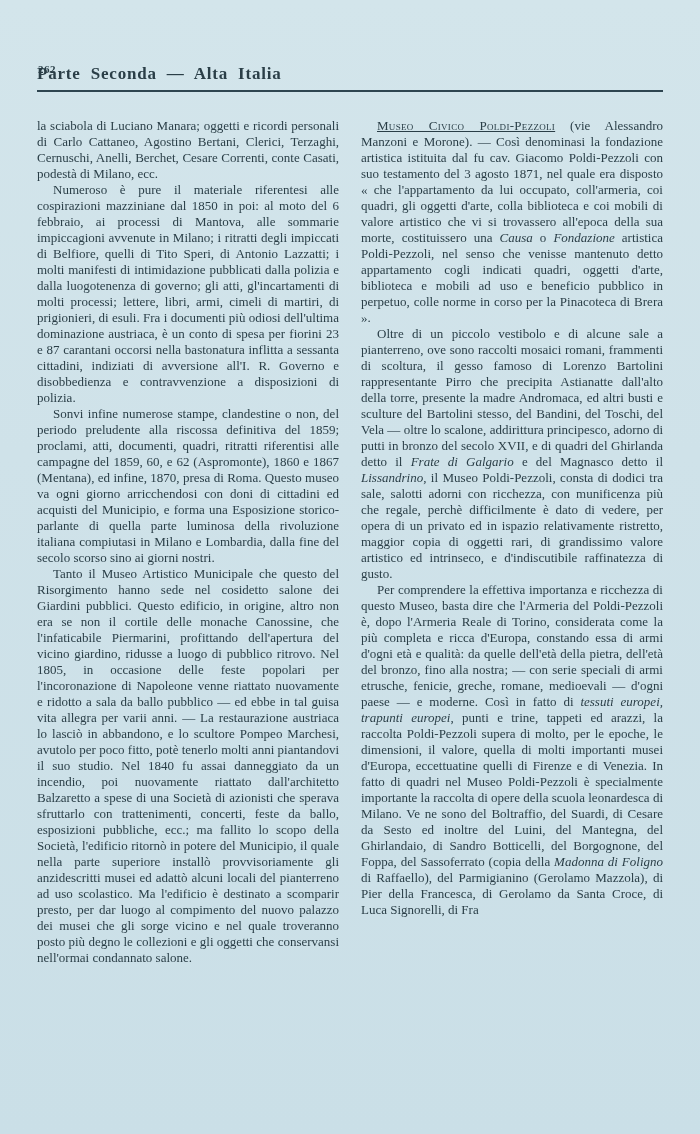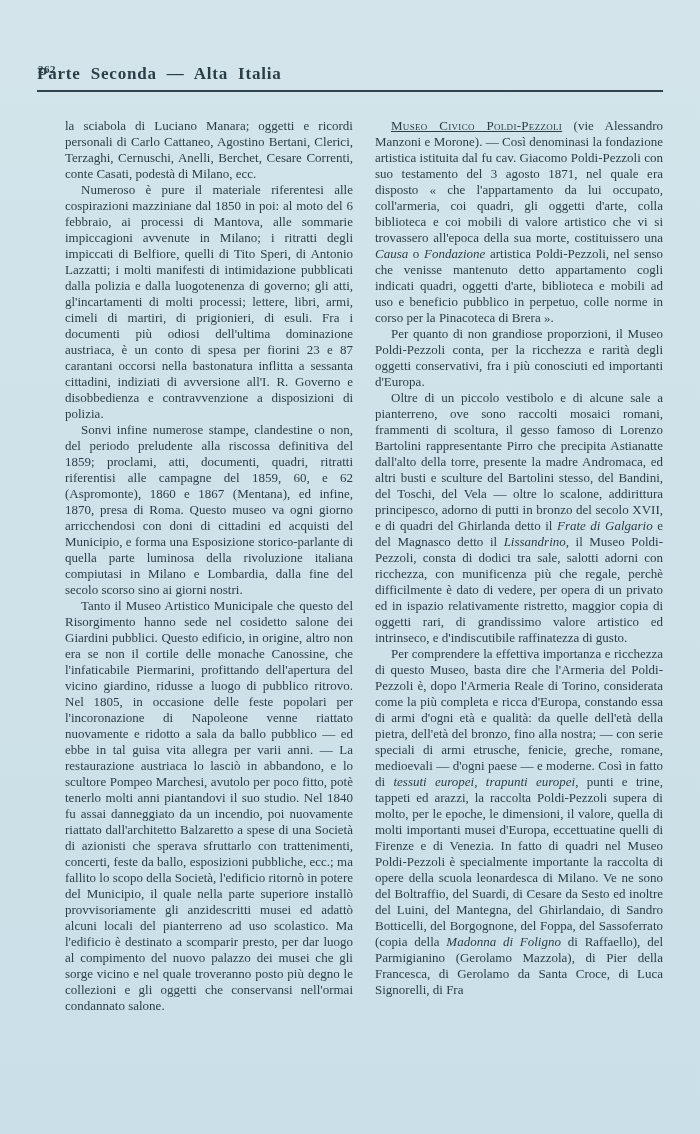--- a/index.html
+++ b/index.html
@@ -30,21 +30,21 @@
     font-size:17px;font-weight:700;
     letter-spacing:0.8px;word-spacing:5px;
     padding-top:1px;
   }
   .header-rule{
     position:absolute;top:90px;left:37px;right:37px;height:2px;
     background:var(--rule);
   }
   .columns{
     position:absolute;top:118px;left:37px;right:37px;bottom:18px;
-    display:flex;gap:22px;margin-left:28px;
+    display:flex;gap:22px;
   }
   .column{
     flex:1 1 0;min-width:0;overflow:hidden;
     text-align:justify;
     font-size:13px;line-height:16px;
     hyphens:auto;-webkit-hyphens:auto;
   }
   .column p{margin:0;text-indent:16px;}
   .column p.noindent{text-indent:0;}
   .sc{font-variant:small-caps;letter-spacing:0.3px;text-decoration:underline;}
@@ -61,18 +61,17 @@
   <div class="header-rule"></div>
   <main class="columns">
     <section class="column">
         <p class="noindent">la sciabola di Luciano Manara; oggetti e ricordi personali di Carlo Cattaneo, Agostino Bertani, Clerici, Terzaghi, Cernuschi, Anelli, Berchet, Cesare Correnti, conte Casati, podestà di Milano, ecc.</p>
         <p>Numeroso è pure il materiale riferentesi alle cospirazioni mazziniane dal 1850 in poi: al moto del 6 febbraio, ai processi di Mantova, alle sommarie impiccagioni avvenute in Milano; i ritratti degli impiccati di Belfiore, quelli di Tito Speri, di Antonio Lazzatti; i molti manifesti di intimidazione pubblicati dalla polizia e dalla luogotenenza di governo; gli atti, gl'incartamenti di molti processi; lettere, libri, armi, cimeli di martiri, di prigionieri, di esuli. Fra i documenti più odiosi dell'ultima dominazione austriaca, è un conto di spesa per fiorini 23 e 87 carantani occorsi nella bastonatura inflitta a sessanta cittadini, indiziati di avversione all'I. R. Governo e disobbedienza e contravvenzione a disposizioni di polizia.</p>
         <p>Sonvi infine numerose stampe, clandestine o non, del periodo preludente alla riscossa definitiva del 1859; proclami, atti, documenti, quadri, ritratti riferentisi alle campagne del 1859, 60, e 62 (Aspromonte), 1860 e 1867 (Mentana), ed infine, 1870, presa di Roma. Questo museo va ogni giorno arricchendosi con doni di cittadini ed acquisti del Municipio, e forma una Esposizione storico-parlante di quella parte luminosa della rivoluzione italiana compiutasi in Milano e Lombardia, dalla fine del secolo scorso sino ai giorni nostri.</p>
         <p>Tanto il Museo Artistico Municipale che questo del Risorgimento hanno sede nel cosidetto salone dei Giardini pubblici. Questo edificio, in origine, altro non era se non il cortile delle monache Canossine, che l'infaticabile Piermarini, profittando dell'apertura del vicino giardino, ridusse a luogo di pubblico ritrovo. Nel 1805, in occasione delle feste popolari per l'incoronazione di Napoleone venne riattato nuovamente e ridotto a sala da ballo pubblico — ed ebbe in tal guisa vita allegra per varii anni. — La restaurazione austriaca lo lasciò in abbandono, e lo scultore Pompeo Marchesi, avutolo per poco fitto, potè tenerlo molti anni piantandovi il suo studio. Nel 1840 fu assai danneggiato da un incendio, poi nuovamente riattato dall'architetto Balzaretto a spese di una Società di azionisti che sperava sfruttarlo con trattenimenti, concerti, feste da ballo, esposizioni pubbliche, ecc.; ma fallito lo scopo della Società, l'edificio ritornò in potere del Municipio, il quale nella parte superiore installò provvisoriamente gli anzidescritti musei ed adattò alcuni locali del pianterreno ad uso scolastico. Ma l'edificio è destinato a scomparir presto, per dar luogo al compimento del nuovo palazzo dei musei che gli sorge vicino e nel quale troveranno posto più degno le collezioni e gli oggetti che conservansi nell'ormai condannato salone.</p>
       </section>
     <section class="column">
         <p><span class="sc">Museo Civico Poldi-Pezzoli</span> (vie Alessandro Manzoni e Morone). — Così denominasi la fondazione artistica istituita dal fu cav. Giacomo Poldi-Pezzoli con suo testamento del 3 agosto 1871, nel quale era disposto « che l'appartamento da lui occupato, coll'armeria, coi quadri, gli oggetti d'arte, colla biblioteca e coi mobili di valore artistico che vi si trovassero all'epoca della sua morte, costituissero una <i>Causa</i> o <i>Fondazione</i> artistica Poldi-Pezzoli, nel senso che venisse mantenuto detto appartamento cogli indicati quadri, oggetti d'arte, biblioteca e mobili ad uso e beneficio pubblico in perpetuo, colle norme in corso per la Pinacoteca di Brera ».</p>
-        <p>Per quanto di non grandiose proporzioni, il Museo Poldi-Pezzoli conta, per la ricchezza e rarità degli oggetti conservativi, fra i più conosciuti ed importanti d'Europa.</p>
         <p>Oltre di un piccolo vestibolo e di alcune sale a pianterreno, ove sono raccolti mosaici romani, frammenti di scoltura, il gesso famoso di Lorenzo Bartolini rappresentante Pirro che precipita Astianatte dall'alto della torre, presente la madre Andromaca, ed altri busti e sculture del Bartolini stesso, del Bandini, del Toschi, del Vela — oltre lo scalone, addirittura principesco, adorno di putti in bronzo del secolo XVII, e di quadri del Ghirlanda detto il <i>Frate di Galgario</i> e del Magnasco detto il <i>Lissandrino</i>, il Museo Poldi-Pezzoli, consta di dodici tra sale, salotti adorni con ricchezza, con munificenza più che regale, perchè difficilmente è dato di vedere, per opera di un privato ed in ispazio relativamente ristretto, maggior copia di oggetti rari, di grandissimo valore artistico ed intrinseco, e d'indiscutibile raffinatezza di gusto.</p>
         <p>Per comprendere la effettiva importanza e ricchezza di questo Museo, basta dire che l'Armeria del Poldi-Pezzoli è, dopo l'Armeria Reale di Torino, considerata come la più completa e ricca d'Europa, constando essa di armi d'ogni età e qualità: da quelle dell'età della pietra, dell'età del bronzo, fino alla nostra; — con serie speciali di armi etrusche, fenicie, greche, romane, medioevali — d'ogni paese — e moderne. Così in fatto di <i>tessuti europei, trapunti europei</i>, punti e trine, tappeti ed arazzi, la raccolta Poldi-Pezzoli supera di molto, per le epoche, le dimensioni, il valore, quella di molti importanti musei d'Europa, eccettuatine quelli di Firenze e di Venezia. In fatto di quadri nel Museo Poldi-Pezzoli è specialmente importante la raccolta di opere della scuola leonardesca di Milano. Ve ne sono del Boltraffio, del Suardi, di Cesare da Sesto ed inoltre del Luini, del Mantegna, del Ghirlandaio, di Sandro Botticelli, del Borgognone, del Foppa, del Sassoferrato (copia della <i>Madonna di Foligno</i> di Raffaello), del Parmigianino (Gerolamo Mazzola), di Pier della Francesca, di Gerolamo da Santa Croce, di Luca Signorelli, di Fra</p>
       </section>
   </main>
 </div>
 
 </body></html>

